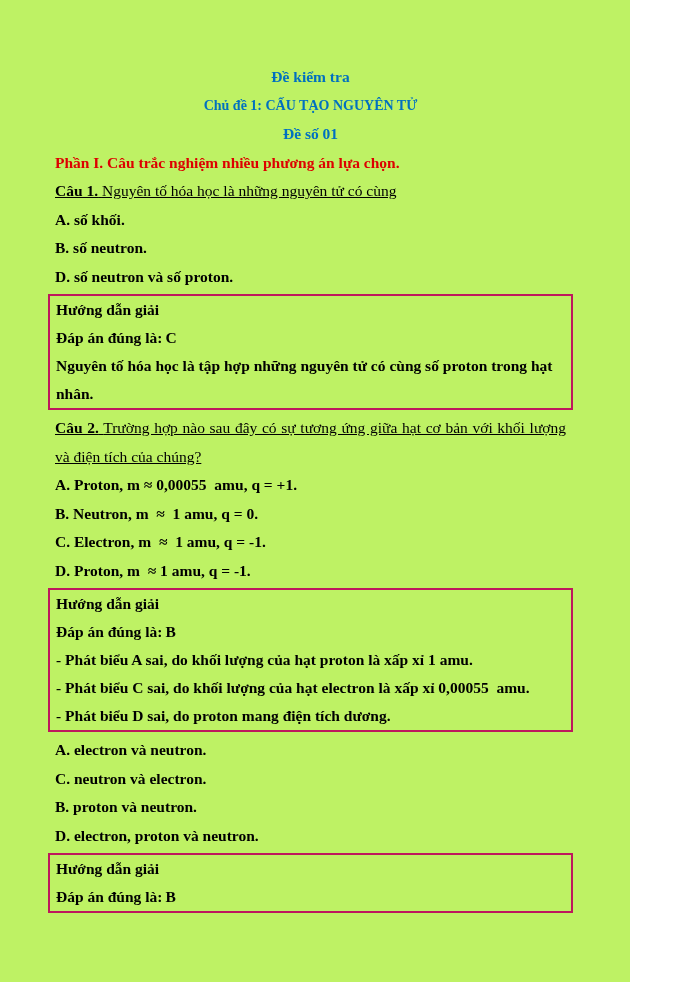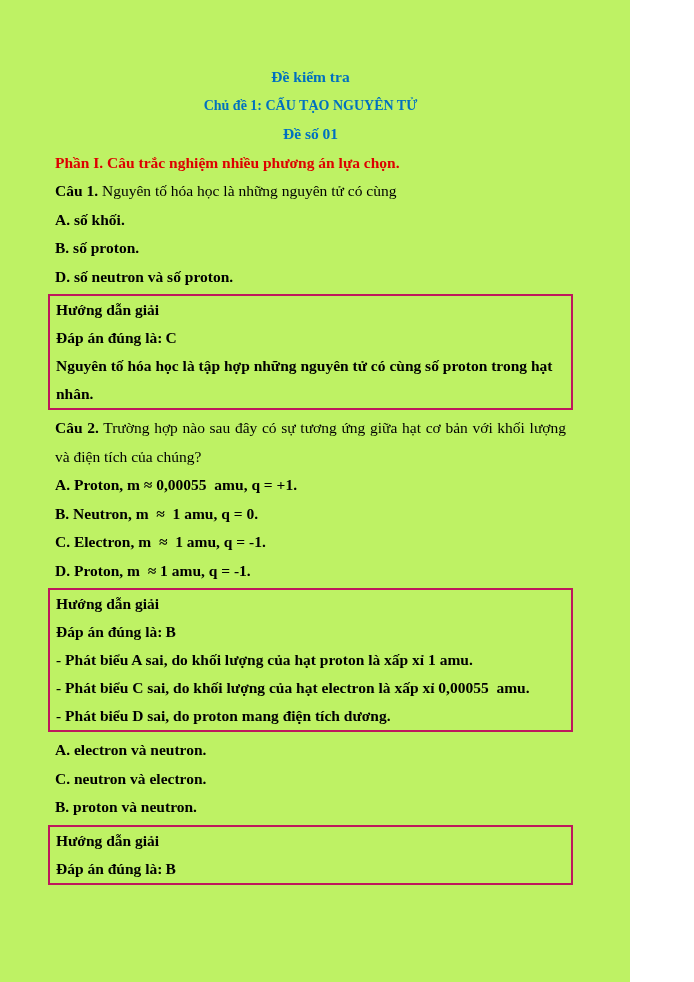--- a/index.html
+++ b/index.html
@@ -17,21 +17,21 @@
   }
   .doc p {
     margin: 0;
     line-height: 28.5px;
     padding: 0 7px;
   }
   .center { text-align: center; }
   .blue { color: #0070c0; font-weight: bold; }
   .red  { color: #dd0000; font-weight: bold; }
   .doc-subtitle { font-size: 14px; }
-  .justify { text-align: justify; }
+  .justify { text-align: justify; text-decoration: underline; }
   .keep-ws { white-space: pre-wrap; font-weight: bold; }
   .solution-box {
     border: 2px solid #be185d;
     margin: 3px 0 4px 0;
   }
   .solution-box p {
     line-height: 28px;
     padding: 0 6px;
   }
   .answer { margin-left: 3px; }
@@ -44,21 +44,21 @@
   <div class="doc">
 
     <p class="center blue">Đề kiểm tra</p>
     <p class="center blue doc-subtitle">Chủ đề 1: CẤU TẠO NGUYÊN TỬ</p>
     <p class="center blue">Đề số 01</p>
     <p class="red">Phần I. Câu trắc nghiệm nhiều phương án lựa chọn.</p>
 
     <section>
       <p class="justify"><b>Câu 1.</b> <span>Nguyên tố hóa học là những nguyên tử có cùng</span></p>
       <p><b>A.</b> <span class="keep-ws">số khối.</span></p>
-      <p><b>B.</b> <span class="keep-ws">số proton.</span></p>
+      <p><b>B.</b> <span class="keep-ws">số neutron.</span></p>
       <p><b>D.</b> <span class="keep-ws">số neutron và số proton.</span></p>
       <div class="solution-box">
         <p><b>Hướng dẫn giải</b></p>
         <p><b><span>Đáp án đúng là:</span><span class="answer">C</span></b></p>
         <p class="keep-ws">Nguyên tố hóa học là tập hợp những nguyên tử có cùng số proton trong hạt nhân.</p>
       </div>
     </section>
 
     <section>
       <p class="justify"><b>Câu 2.</b> <span>Trường hợp nào sau đây có sự tương ứng giữa hạt cơ bản với khối lượng và điện tích của chúng?</span></p>
@@ -72,20 +72,21 @@
         <p class="keep-ws">- Phát biểu A sai, do khối lượng của hạt proton là xấp xỉ 1 amu.</p>
         <p class="keep-ws">- Phát biểu C sai, do khối lượng của hạt electron là xấp xỉ 0,00055  amu.</p>
         <p class="keep-ws">- Phát biểu D sai, do proton mang điện tích dương.</p>
       </div>
     </section>
 
     <section>
       <p><b>A.</b> <span class="keep-ws">electron và neutron.</span></p>
       <p><b>C.</b> <span class="keep-ws">neutron và electron.</span></p>
       <p><b>B.</b> <span class="keep-ws">proton và neutron.</span></p>
+      <p><b>D.</b> <span class="keep-ws">electron, proton và neutron.</span></p>
       <div class="solution-box">
         <p><b>Hướng dẫn giải</b></p>
         <p><b><span>Đáp án đúng là:</span><span class="answer">B</span></b></p>
       </div>
     </section>
 
   </div>
 </div>
 
 </body></html>

